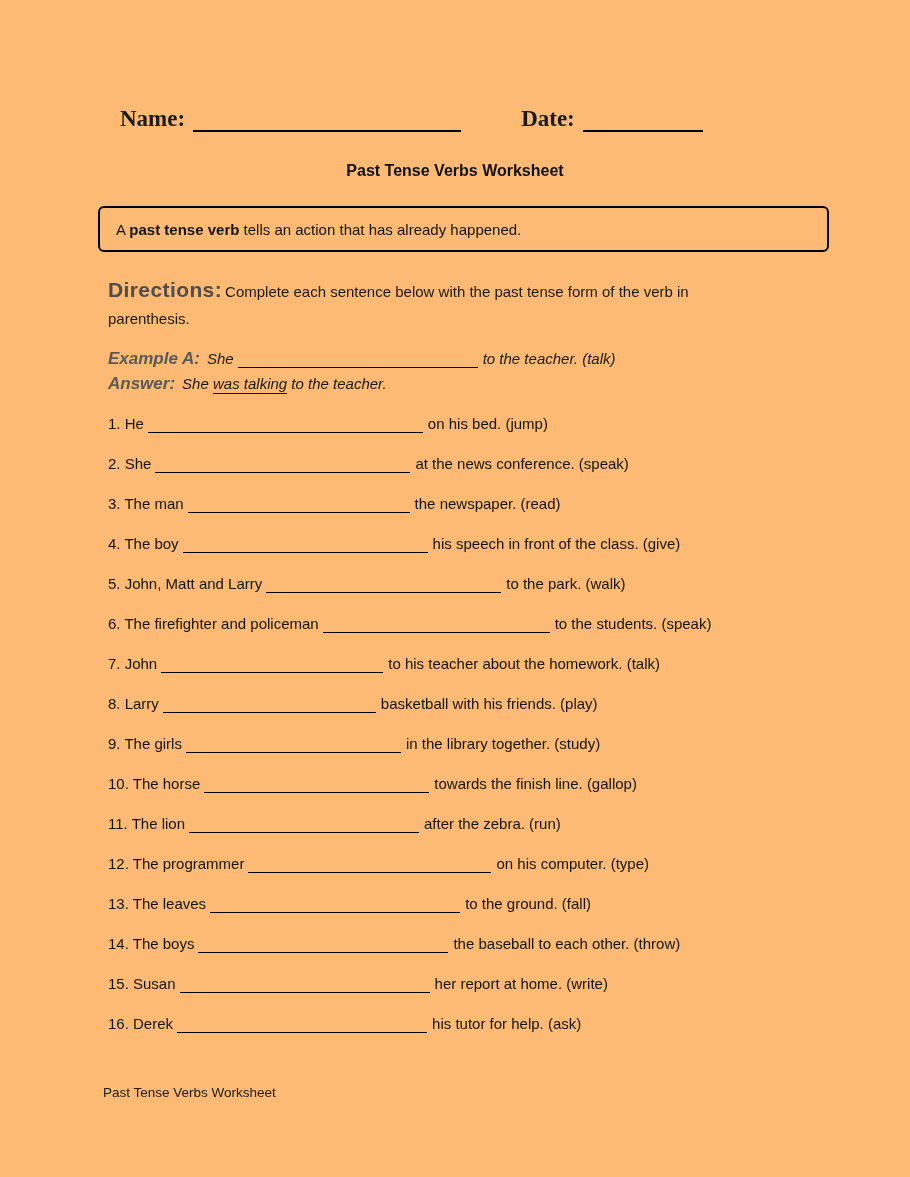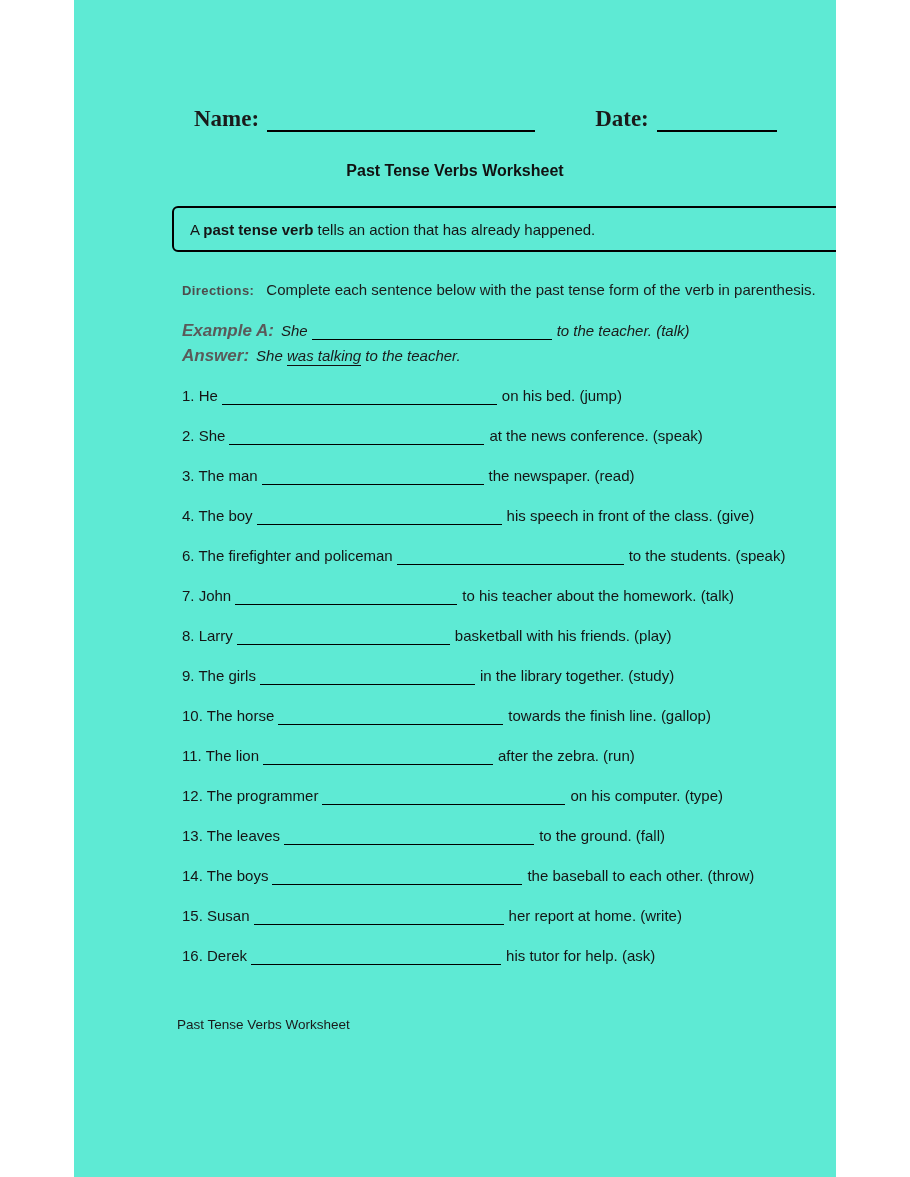--- a/index.html
+++ b/index.html
@@ -1,20 +1,20 @@
 <!DOCTYPE html>
 <html><head>
 <meta charset="utf-8">
 <style>
   html,body{margin:0;padding:0;background:#ffffff;}
   .page{
     position:relative;
-    width:762px;height:1177px;
+    width:910px;height:1177px;
     margin:0 auto;
-    background:#5eead4;
+    background:#fdba74;
     font-family:"Liberation Sans", sans-serif;
     color:#1a1a1a;
     box-sizing:border-box;
     padding-top:100px;
     overflow:hidden;
   }
   
   .header-row{
     display:flex;
     align-items:flex-end;
@@ -57,25 +57,25 @@
   }
   
   .directions{
     margin:24px 0 0 108px;
     max-width:655px;
     font-size:15px;
     line-height:27px;
     color:#1b1b1b;
   }
   .dir-label{
-    font-size:13px;
+    font-size:21px;
     font-weight:700;
     color:#4d4d4d;
     letter-spacing:0.4px;
-    margin-right:12px;
+    margin-right:3px;
   }
   
   .example-block{margin:14px 0 0 108px;}
   .ex-line{font-size:15px;font-style:italic;line-height:25px;color:#1b1b1b;white-space:nowrap;}
   .ex-label{
     font-size:17px;
     font-style:italic;
     font-weight:700;
     color:#5a5a5a;
     margin-right:7px;
@@ -139,20 +139,21 @@
     <div class="ex-line">
       <span class="ex-label">Answer:</span><span>She</span>&nbsp;<span class="underlined">was talking</span>&nbsp;<span>to the teacher.</span>
     </div>
   </div>
 
   <div class="items">
       <div class="item"><span>1. He</span><span class="blank" style="width: 275px;"></span><span>on his bed. (jump)</span></div>
       <div class="item"><span>2. She</span><span class="blank" style="width: 255px;"></span><span>at the news conference. (speak)</span></div>
       <div class="item"><span>3. The man</span><span class="blank" style="width: 222px;"></span><span>the newspaper. (read)</span></div>
       <div class="item"><span>4. The boy</span><span class="blank" style="width: 245px;"></span><span>his speech in front of the class. (give)</span></div>
+      <div class="item"><span>5. John, Matt and Larry</span><span class="blank" style="width: 235px;"></span><span>to the park. (walk)</span></div>
       <div class="item"><span>6. The firefighter and policeman</span><span class="blank" style="width: 227px;"></span><span>to the students. (speak)</span></div>
       <div class="item"><span>7. John</span><span class="blank" style="width: 222px;"></span><span>to his teacher about the homework. (talk)</span></div>
       <div class="item"><span>8. Larry</span><span class="blank" style="width: 213px;"></span><span>basketball with his friends. (play)</span></div>
       <div class="item"><span>9. The girls</span><span class="blank" style="width: 215px;"></span><span>in the library together. (study)</span></div>
       <div class="item"><span>10. The horse</span><span class="blank" style="width: 225px;"></span><span>towards the finish line. (gallop)</span></div>
       <div class="item"><span>11. The lion</span><span class="blank" style="width: 230px;"></span><span>after the zebra. (run)</span></div>
       <div class="item"><span>12. The programmer</span><span class="blank" style="width: 243px;"></span><span>on his computer. (type)</span></div>
       <div class="item"><span>13. The leaves</span><span class="blank" style="width: 250px;"></span><span>to the ground. (fall)</span></div>
       <div class="item"><span>14. The boys</span><span class="blank" style="width: 250px;"></span><span>the baseball to each other. (throw)</span></div>
       <div class="item"><span>15. Susan</span><span class="blank" style="width: 250px;"></span><span>her report at home. (write)</span></div>

